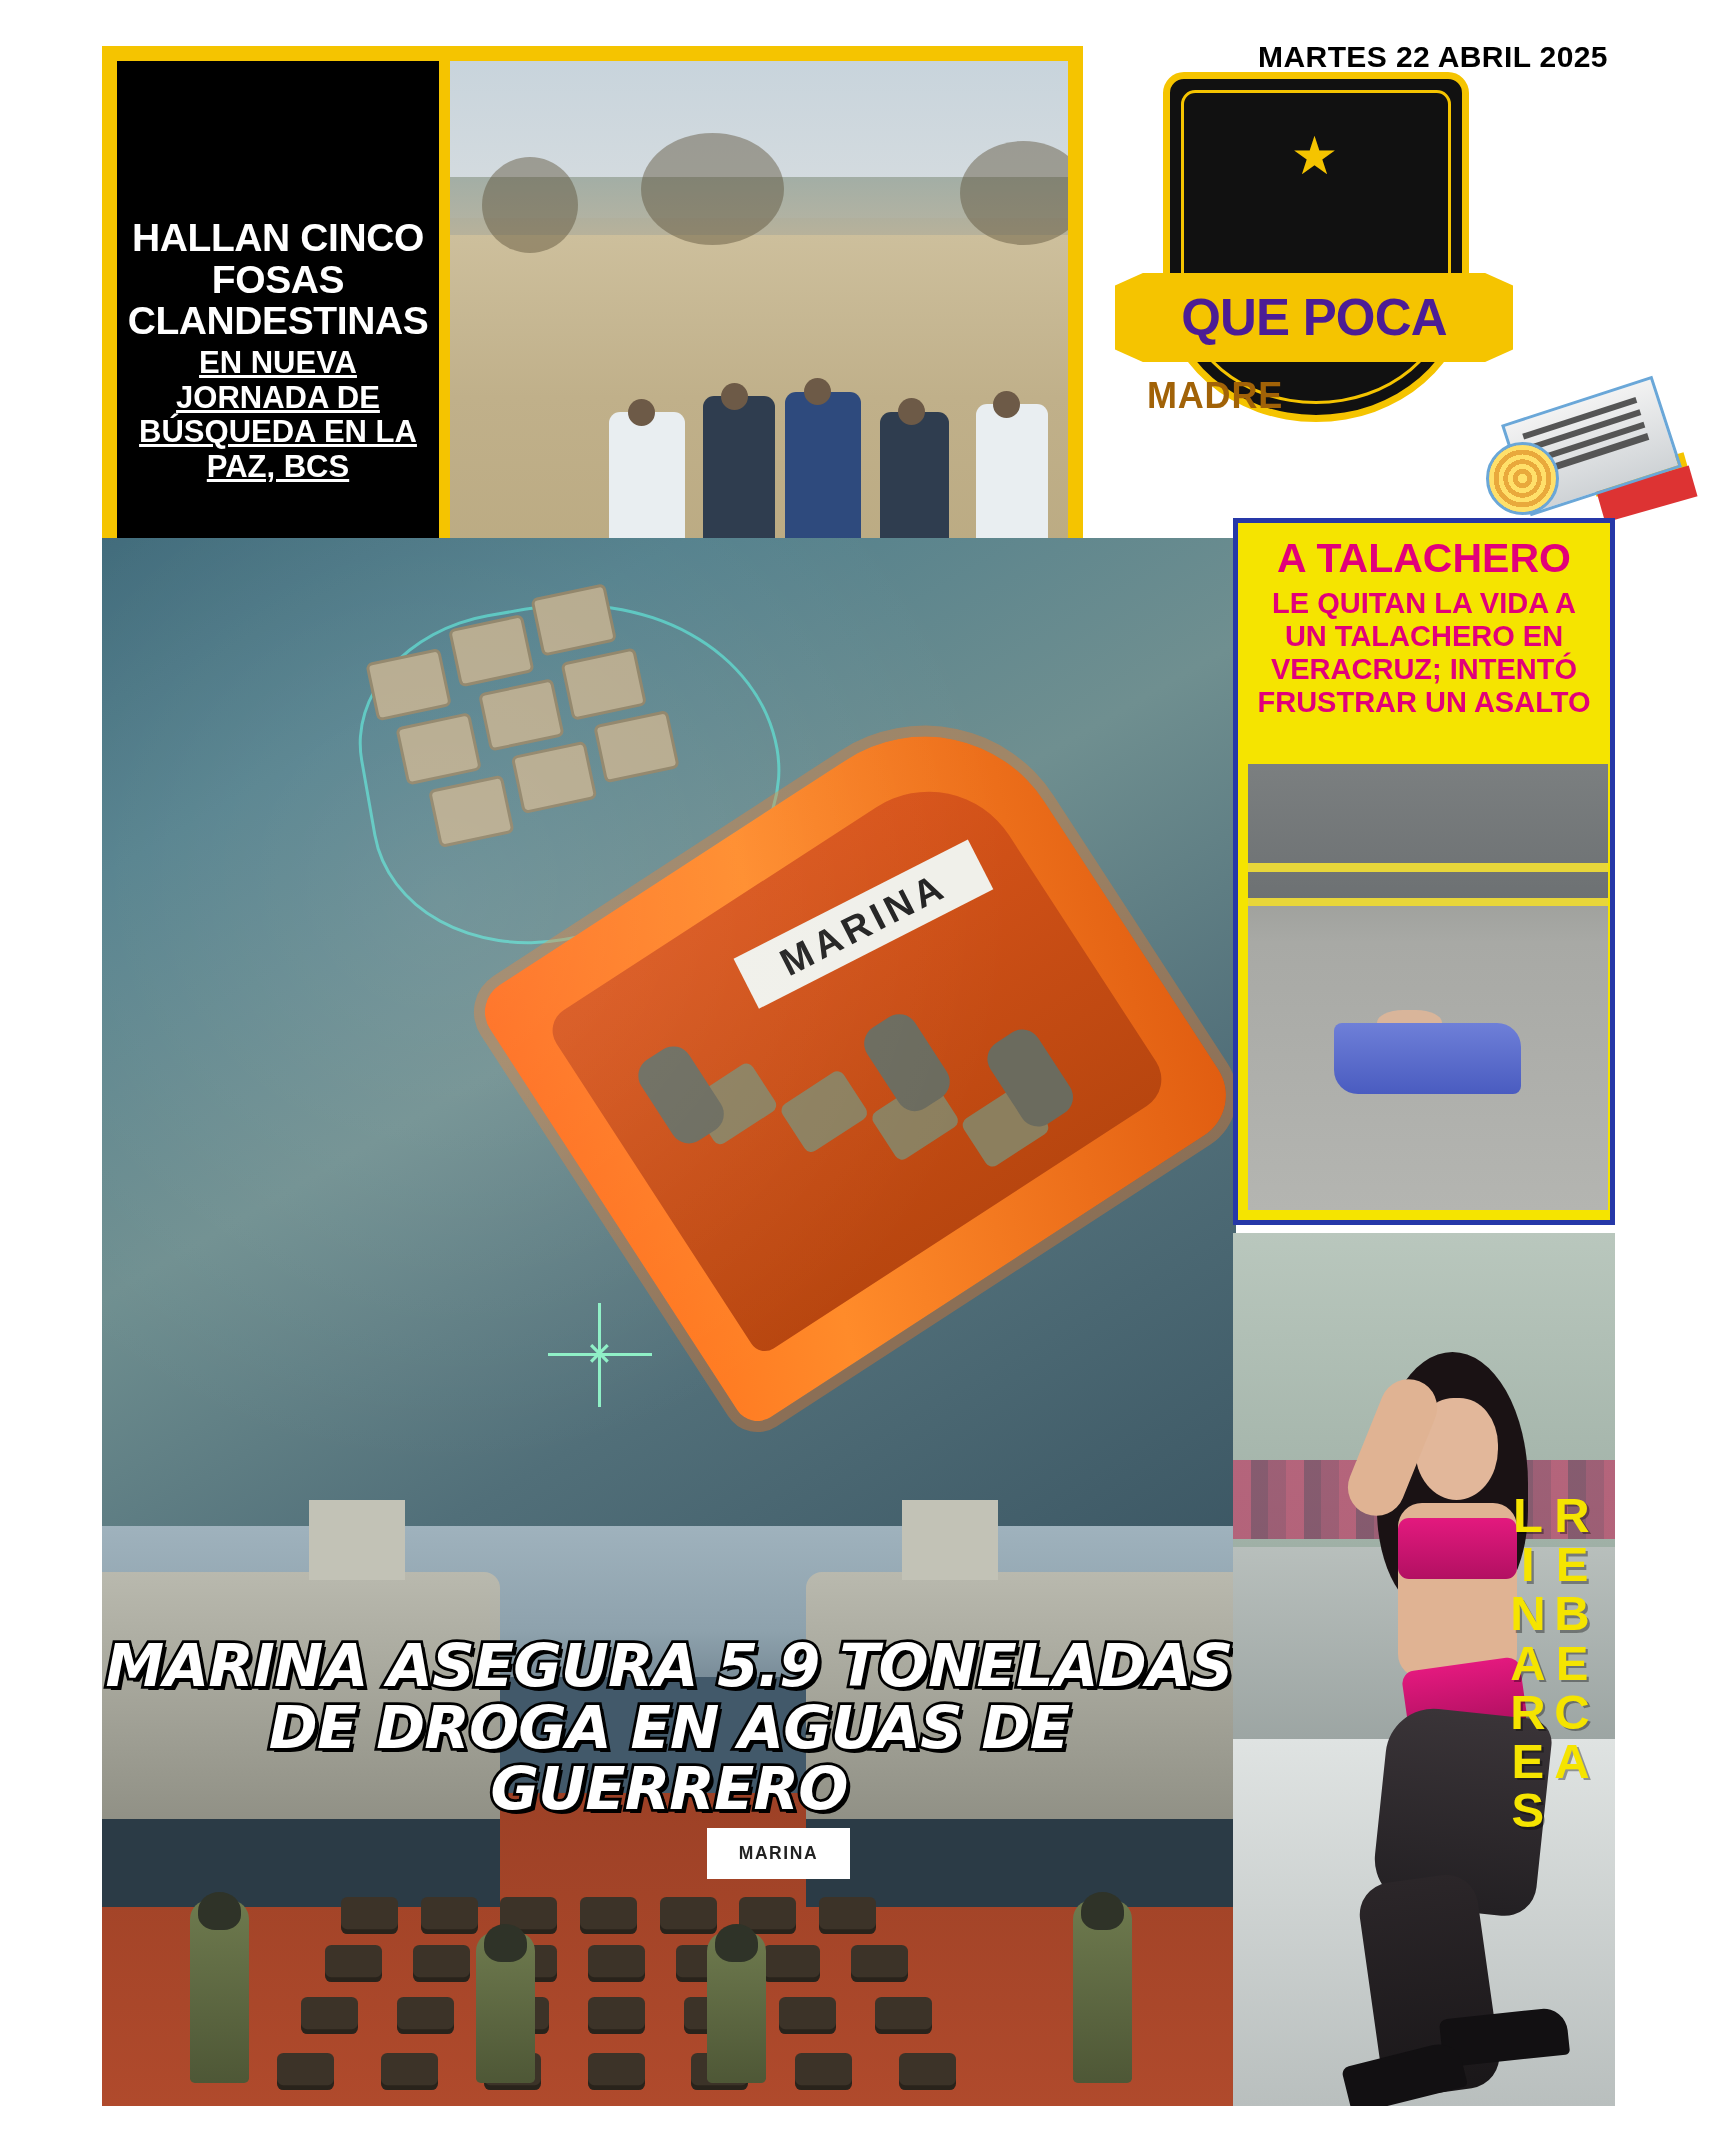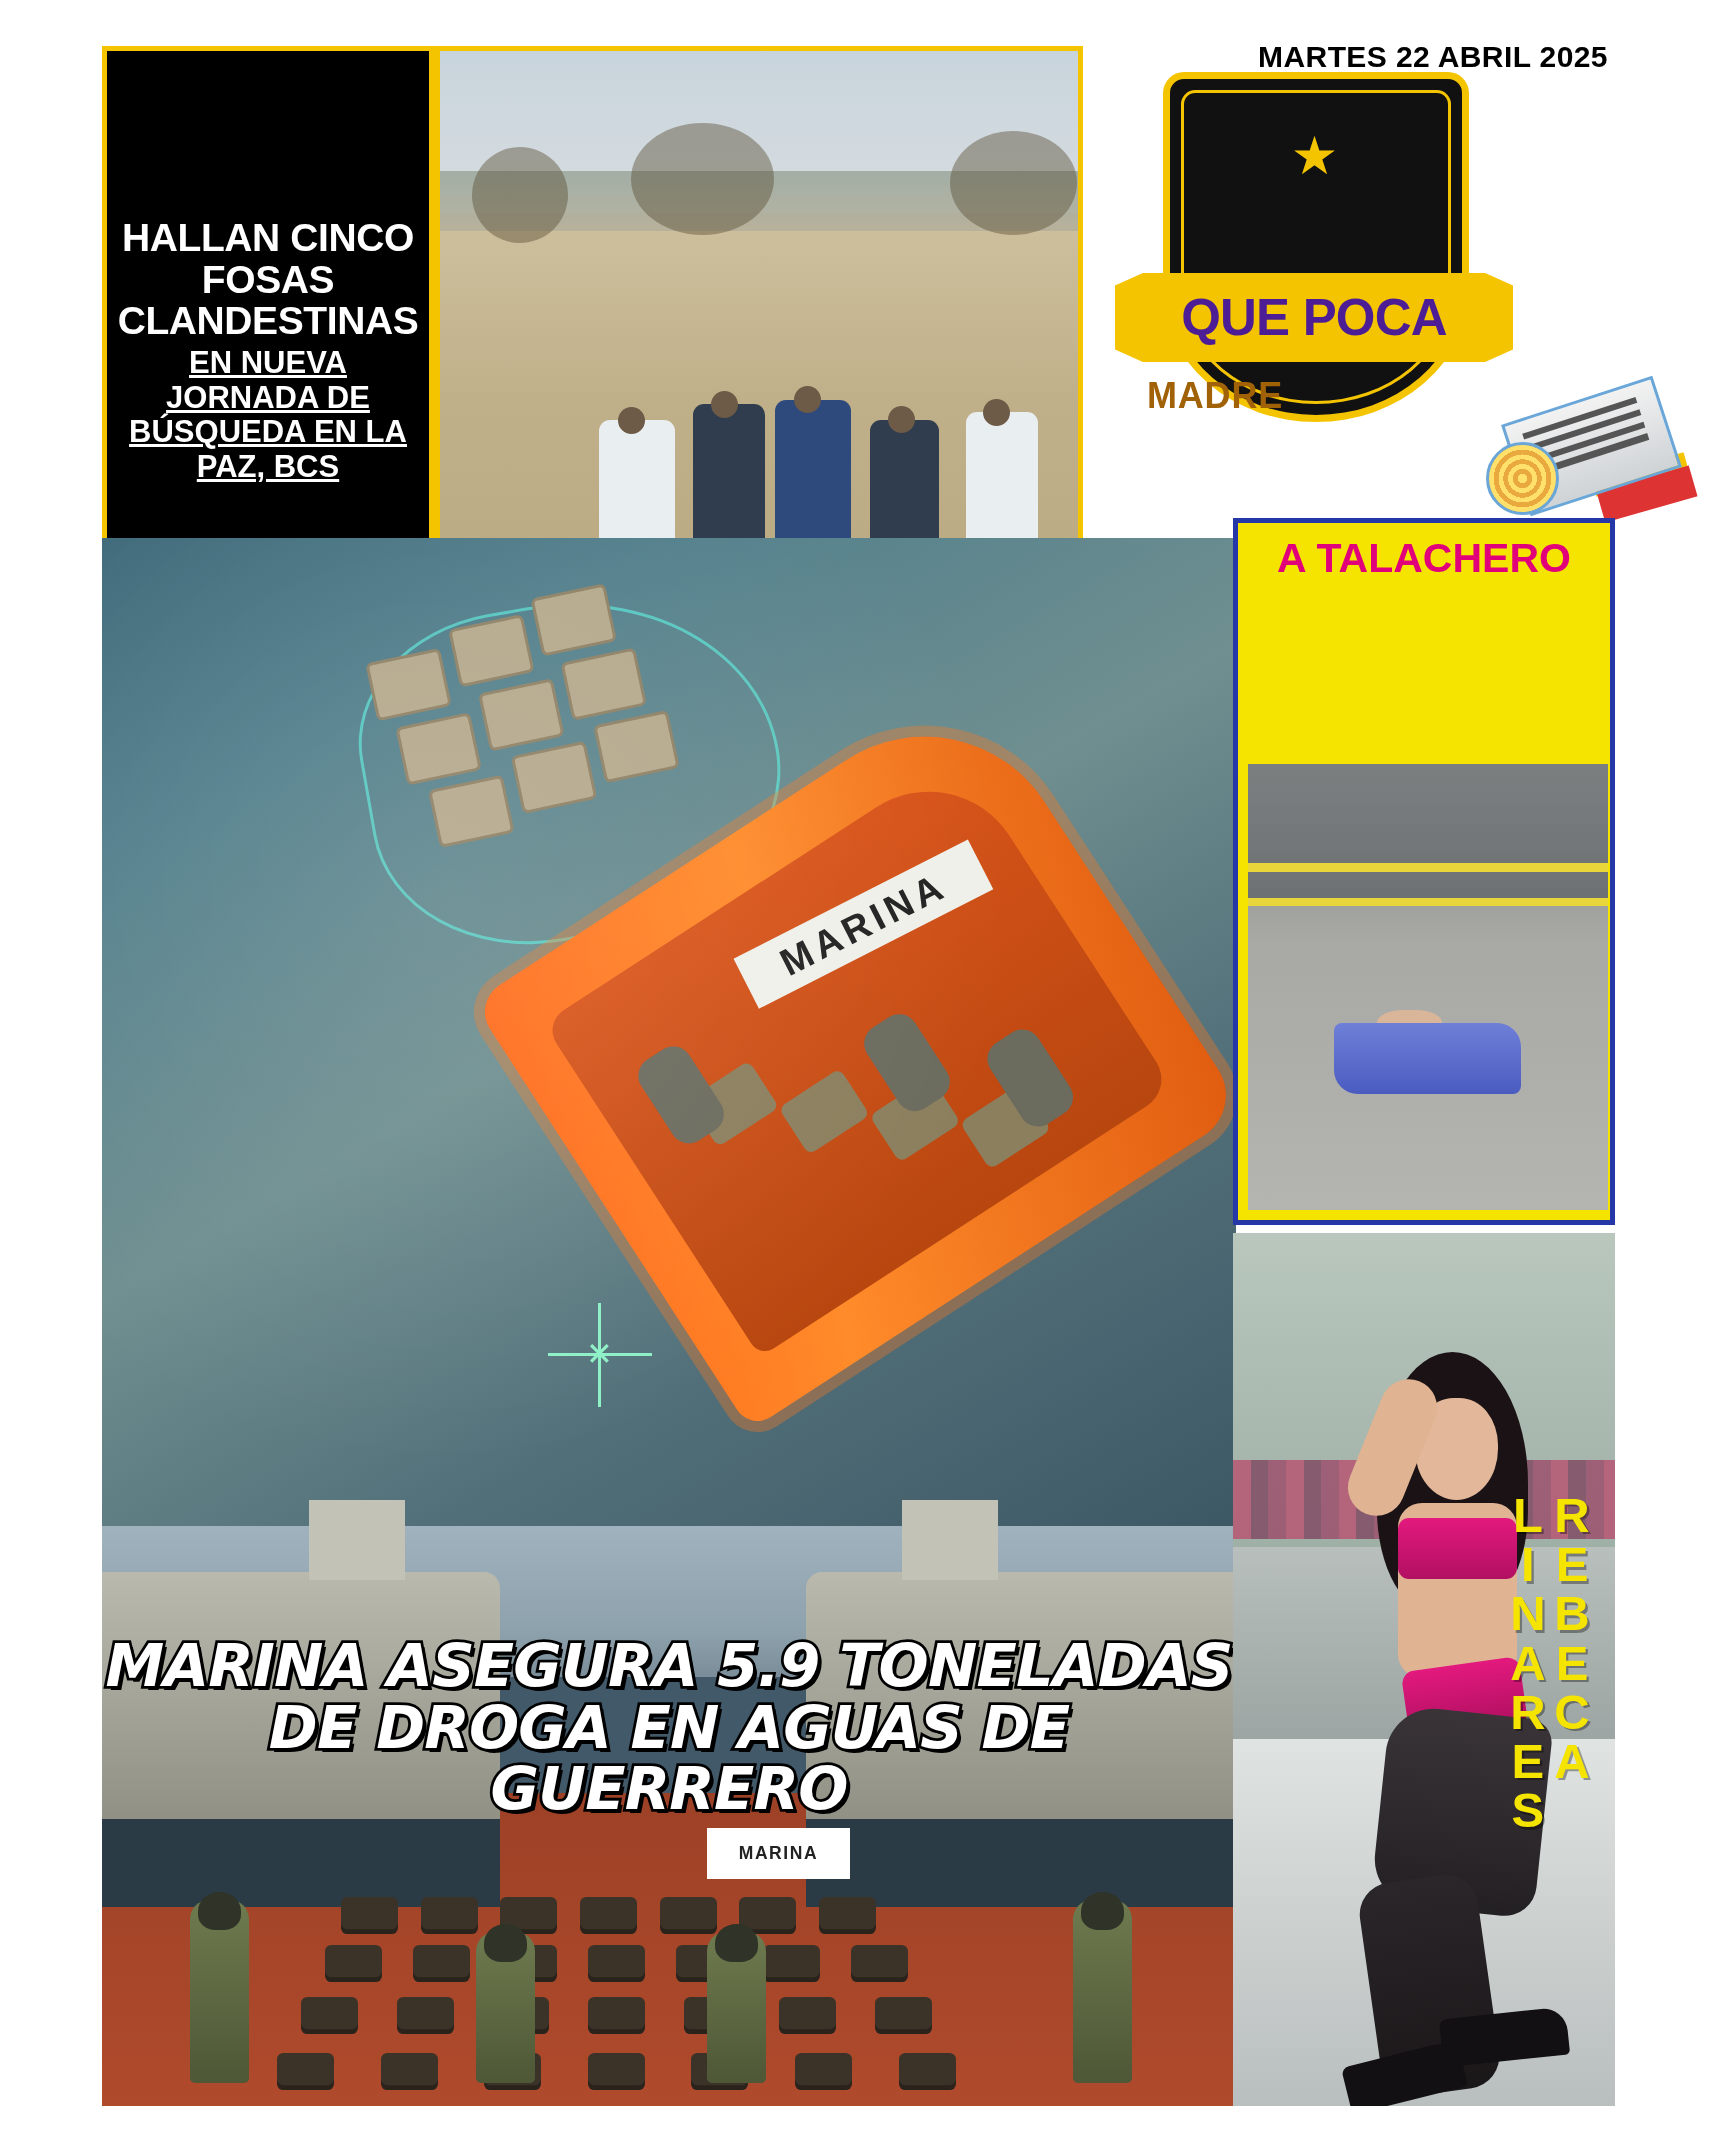--- a/index.html
+++ b/index.html
@@ -8,21 +8,21 @@
     font-family:"Liberation Sans", sans-serif;
     background:#ffffff;
     position:relative;
     overflow:hidden;
   }
   .page { position:relative; width:1721px; height:2151px; background:#fff; }
 
   
   .top-left {
     position:absolute; left:102px; top:46px; width:981px; height:610px;
-    background:#F5C400; padding:5px;
+    background:#F5C400; padding:15px;
   }
   .tl-inner { display:flex; width:100%; height:100%; }
   .tl-text {
     width:322px; height:100%; background:#000; color:#fff;
     display:flex; flex-direction:column; align-items:center; justify-content:center;
     text-align:center; padding:11px 9.6px;
   }
   .tl-text .big {
     font-size:39px; font-weight:bold; line-height:1.06; letter-spacing:-0.4px;
   }
@@ -377,20 +377,21 @@
     </div>
 
     <div class="headline">
       <div class="hl-sub">MARINA ASEGURA 5.9 TONELADAS DE DROGA EN AGUAS DE GUERRERO</div>
     </div>
   </div>
 
   <div class="right-top">
     <div class="rt-head">
       <div class="rt-title">A TALACHERO</div>
+      <div class="rt-sub">LE QUITAN LA VIDA A UN TALACHERO EN VERACRUZ; INTENTÓ FRUSTRAR UN ASALTO</div>
     </div>
     <div class="rt-photo">
       <div class="bld"></div>
       <div class="tape"></div>
       <div class="tape2"></div>
       <div class="body"></div>
       <div class="sheet"></div>
     </div>
   </div>
 

